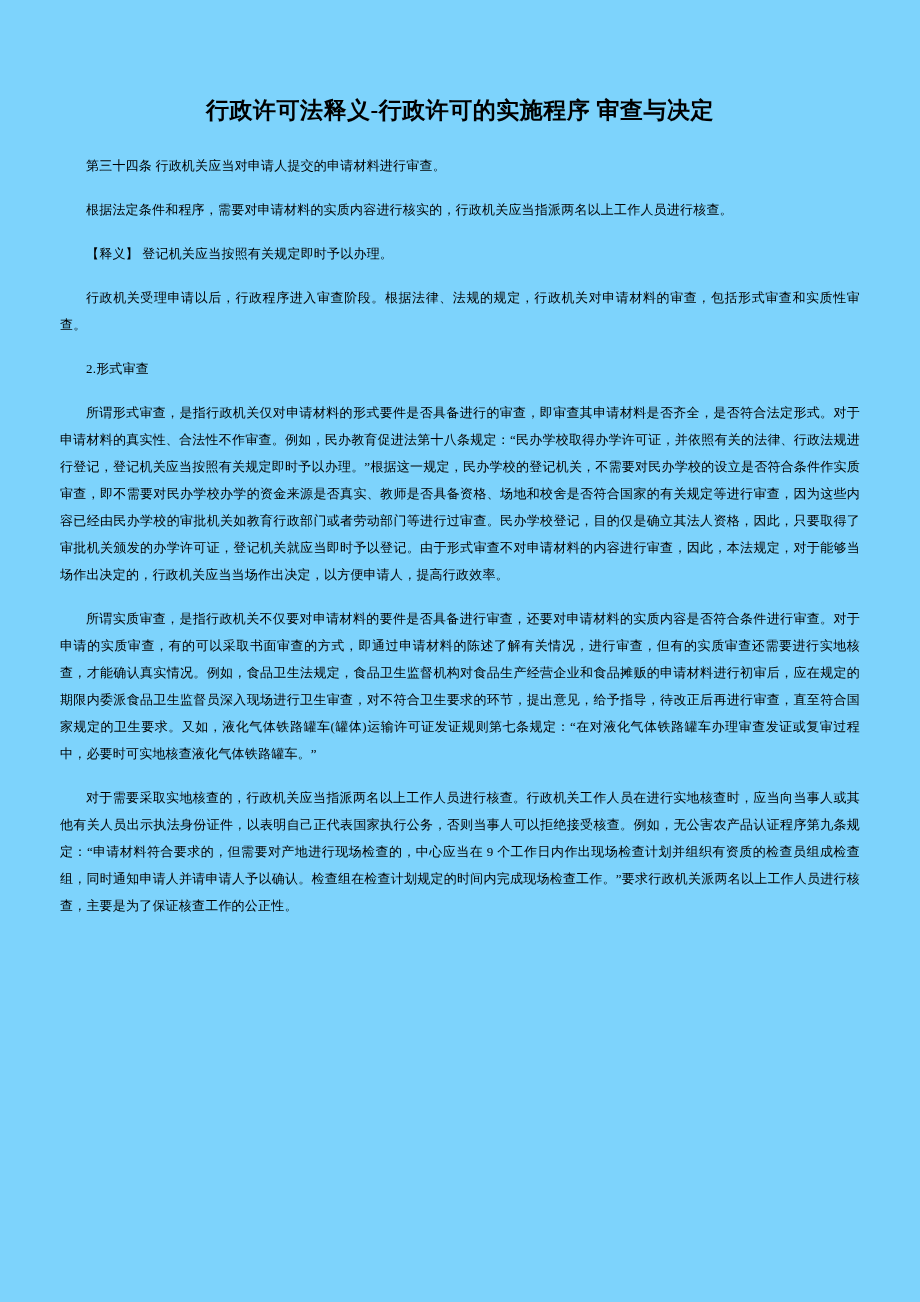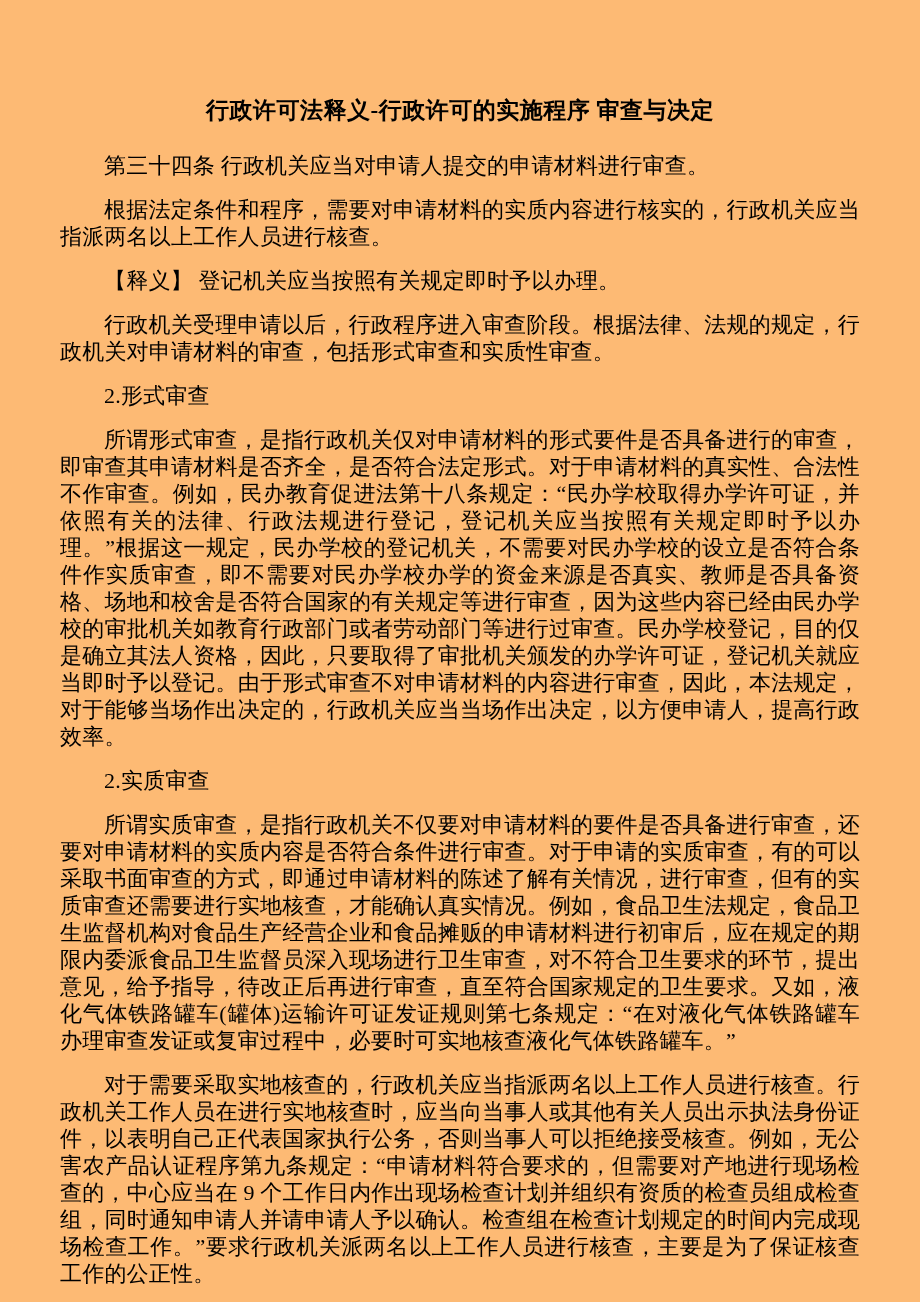--- a/index.html
+++ b/index.html
@@ -12,32 +12,32 @@
     height: 1302px;
     font-family: "Liberation Serif", "DejaVu Serif", serif;
     color: #000000;
     overflow: hidden;
   }
   .page {
     box-sizing: border-box;
     width: 920px;
     height: 1302px;
     padding: 94px 60px 40px 60px;
-    background: #fdba74;
+    background: #7dd3fc;
   }
   .doc-title {
     font-size: 23px;
     line-height: 34px;
     font-weight: bold;
     text-align: center;
     margin: 0 0 24px 0;
     letter-spacing: 0.5px;
   }
   .para {
-    font-size: 22px;
+    font-size: 13px;
     line-height: 27px;
     margin: 17px 0;
     text-indent: 2em;
     text-align: justify;
     letter-spacing: 0.2px;
   }
 </style>
 </head>
 <body>
 
@@ -50,18 +50,17 @@
   <p class="para">根据法定条件和程序，需要对申请材料的实质内容进行核实的，行政机关应当指派两名以上工作人员进行核查。</p>
 
   <p class="para">【释义】 登记机关应当按照有关规定即时予以办理。</p>
 
   <p class="para">行政机关受理申请以后，行政程序进入审查阶段。根据法律、法规的规定，行政机关对申请材料的审查，包括形式审查和实质性审查。</p>
 
   <p class="para">2.形式审查</p>
 
   <p class="para">所谓形式审查，是指行政机关仅对申请材料的形式要件是否具备进行的审查，即审查其申请材料是否齐全，是否符合法定形式。对于申请材料的真实性、合法性不作审查。例如，民办教育促进法第十八条规定：“民办学校取得办学许可证，并依照有关的法律、行政法规进行登记，登记机关应当按照有关规定即时予以办理。”根据这一规定，民办学校的登记机关，不需要对民办学校的设立是否符合条件作实质审查，即不需要对民办学校办学的资金来源是否真实、教师是否具备资格、场地和校舍是否符合国家的有关规定等进行审查，因为这些内容已经由民办学校的审批机关如教育行政部门或者劳动部门等进行过审查。民办学校登记，目的仅是确立其法人资格，因此，只要取得了审批机关颁发的办学许可证，登记机关就应当即时予以登记。由于形式审查不对申请材料的内容进行审查，因此，本法规定，对于能够当场作出决定的，行政机关应当当场作出决定，以方便申请人，提高行政效率。</p>
 
-  <p class="para">2.实质审查</p>
 
   <p class="para">所谓实质审查，是指行政机关不仅要对申请材料的要件是否具备进行审查，还要对申请材料的实质内容是否符合条件进行审查。对于申请的实质审查，有的可以采取书面审查的方式，即通过申请材料的陈述了解有关情况，进行审查，但有的实质审查还需要进行实地核查，才能确认真实情况。例如，食品卫生法规定，食品卫生监督机构对食品生产经营企业和食品摊贩的申请材料进行初审后，应在规定的期限内委派食品卫生监督员深入现场进行卫生审查，对不符合卫生要求的环节，提出意见，给予指导，待改正后再进行审查，直至符合国家规定的卫生要求。又如，液化气体铁路罐车(罐体)运输许可证发证规则第七条规定：“在对液化气体铁路罐车办理审查发证或复审过程中，必要时可实地核查液化气体铁路罐车。”</p>
 
   <p class="para">对于需要采取实地核查的，行政机关应当指派两名以上工作人员进行核查。行政机关工作人员在进行实地核查时，应当向当事人或其他有关人员出示执法身份证件，以表明自己正代表国家执行公务，否则当事人可以拒绝接受核查。例如，无公害农产品认证程序第九条规定：“申请材料符合要求的，但需要对产地进行现场检查的，中心应当在 9 个工作日内作出现场检查计划并组织有资质的检查员组成检查组，同时通知申请人并请申请人予以确认。检查组在检查计划规定的时间内完成现场检查工作。”要求行政机关派两名以上工作人员进行核查，主要是为了保证核查工作的公正性。</p>
 </div>
 
 </body></html>

